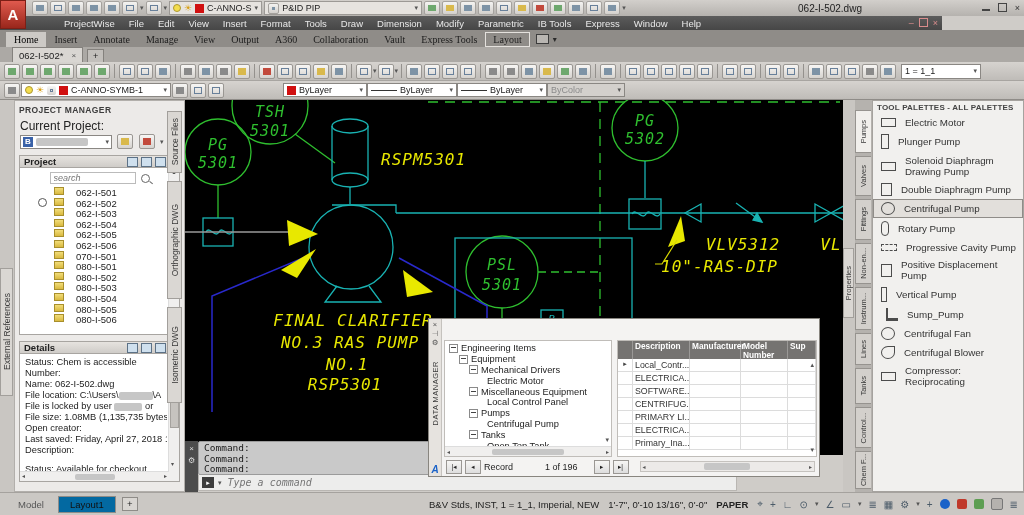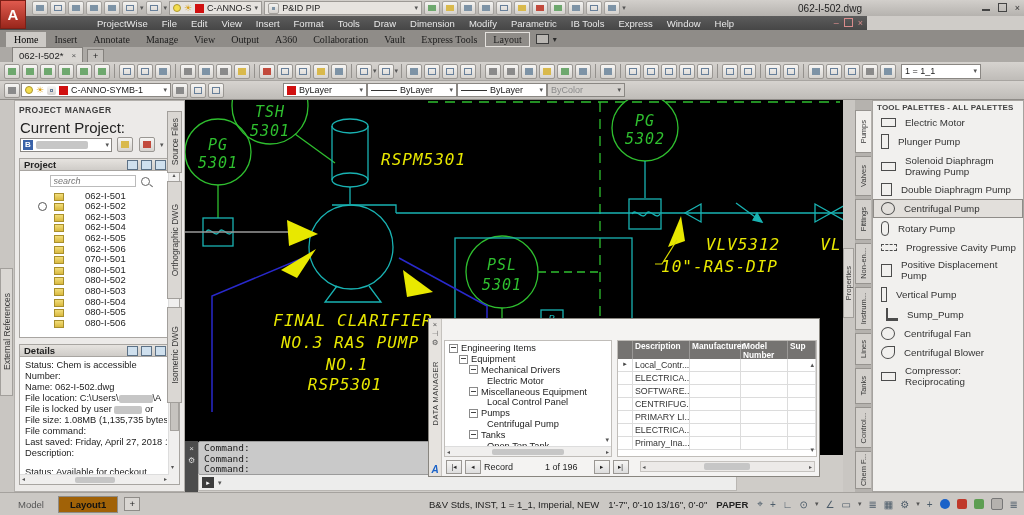--- a/index.html
+++ b/index.html
@@ -19,22 +19,22 @@
   .qbtn.y::after{background:#d9b94c}.qbtn.r::after{background:#c24a3c}.qbtn.g::after{background:#6ea86e}
   .qbtn.o::after{background:transparent;border:1px solid #68809a}
   .chip{display:flex;align-items:center;gap:3px;background:#e6e3df;border:1px solid #9c9995;height:12px;padding:0 3px;font-size:9px;color:#222;}
   .sw{width:9px;height:9px;background:#d01010;display:inline-block;}
   .dd{font-size:7px;color:#555;}
   #tb-title{position:absolute;left:760px;width:140px;text-align:center;font-size:10px;color:#222;}
   #tb-win{position:absolute;right:4px;display:flex;gap:8px;font-size:9px;color:#333;}
   .minbar{width:8px;height:2px;background:#444;margin-top:6px;}
   .maxbox{width:7px;height:7px;border:1px solid #444;}
 
-  #menubar{left:0;top:16px;width:867px;height:14px;background:linear-gradient(#5c5c5c,#464646);
-           display:flex;align-items:center;padding-left:90px;box-sizing:border-box;font-size:9.5px;color:#e8e8e8;}
+  #menubar{left:0;top:16px;width:942px;height:14px;background:linear-gradient(#5c5c5c,#464646);
+           display:flex;align-items:center;padding-left:57px;box-sizing:border-box;font-size:9.5px;color:#e8e8e8;}
   #menubar .mitem{padding:0 7px;}
   #menu-win{position:absolute;right:4px;display:flex;gap:5px;color:#d98c8c;font-size:9px;}
 
   #ribbonrow{left:0;top:30px;width:1024px;height:17px;background:#8f8c88;display:flex;align-items:flex-end;
              padding-left:6px;box-sizing:border-box;font-size:10px;color:#1d1d1d;}
   .rtab{padding:2px 8px 2px;font-family:Liberation Serif, serif;}
   .rtab.active{background:#ccc9c5;color:#000;}
   .rtab.boxed{box-shadow:inset 0 0 0 1px #e4e1dd;}
   #ribbon-opts{margin-left:6px;display:flex;gap:4px;align-items:center;color:#2a2a2a;font-size:8px;padding-bottom:3px;}
   .mini-rect{width:11px;height:8px;border:1px solid #3c3c3c;background:#b9b6b2;}
@@ -64,36 +64,36 @@
   .ltline{width:26px;height:1px;background:#333;flex:none;}
 
   
   #extstrip{left:0;top:100px;width:14px;height:392px;background:#c9c6c2;}
   .vtext{writing-mode:vertical-rl;transform:rotate(180deg);font-size:8.5px;color:#3a3a3a;}
   #ext-tab{position:absolute;left:0;top:168px;width:13px;height:128px;background:#dad7d3;border:1px solid #a29f9b;
            display:flex;align-items:center;justify-content:center;box-sizing:border-box;}
 
   #pm{left:14px;top:100px;width:171px;height:392px;background:#eceae8;border:1px solid #b2afab;box-sizing:border-box;}
   #pm-title{height:13px;display:flex;align-items:center;padding:2px 4px 0;font-size:8.5px;font-weight:bold;color:#3c3c3c;letter-spacing:.4px;}
-  #pm-cur-label{padding:3px 5px 1px;font-size:15px;}
+  #pm-cur-label{padding:3px 5px 1px;font-size:12px;}
   #pm-cur-row{display:flex;align-items:center;gap:4px;padding:0 5px;}
   #pm-cur-combo{width:92px;height:14px;background:#fff;border:1px solid #8a8783;display:flex;align-items:center;gap:3px;padding:0 2px;box-sizing:border-box;}
   .bchip{width:10px;height:10px;background:#3a62a8;color:#fff;font-size:8px;font-weight:bold;text-align:center;line-height:10px;flex:none;}
   .sect{margin:6px 4px 0;background:linear-gradient(#e6e3df,#cfccc8);border:1px solid #a8a5a1;height:13px;display:flex;align-items:center;
         font-size:9.5px;font-weight:bold;padding:0 4px;gap:3px;box-sizing:border-box;}
   .sect .ico{width:9px;height:8px;border:1px solid #5c7186;background:#cfe0ee;flex:none;}
   .sect .caret{margin-left:2px;font-size:7px;color:#444;}
   .sect .spacer{flex:1;}
   .pm-box{margin:0 4px;background:#fff;border:1px solid #a8a5a1;border-top:none;position:relative;overflow:hidden;}
   #proj-box{height:166px;}
   #search-row{display:flex;align-items:center;justify-content:center;gap:5px;padding:4px 0 3px;}
   #pm-search{width:86px;height:12px;border:1px solid #bbb;font-size:9px;font-style:italic;color:#777;padding:0 3px;box-sizing:border-box;}
   .mag{width:7px;height:7px;border:1.4px solid #666;border-radius:50%;position:relative;flex:none;}
   .mag::after{content:"";position:absolute;width:4px;height:1.4px;background:#666;right:-4px;bottom:-2px;transform:rotate(40deg);}
-  .pm-row{display:flex;align-items:flex-end;gap:21px;height:10.6px;padding-left:34px;font-size:9.5px;white-space:nowrap;position:relative;}
+  .pm-row{display:flex;align-items:flex-start;gap:12px;height:10.6px;padding-left:34px;font-size:9.5px;white-space:nowrap;position:relative;}
   .dwg-ico{width:10px;height:8px;background:linear-gradient(#f2dd7a,#d9b940);border:1px solid #a88f2c;flex:none;box-sizing:border-box;}
   .cur-mark{position:absolute;left:18px;width:7px;height:7px;border:1px solid #555;border-radius:50%;background:#fff;}
   .vscroll{position:absolute;right:0;top:0;bottom:0;width:10px;background:#f0efee;border-left:1px solid #ddd;font-size:6px;color:#555;text-align:center;}
   .vthumb{position:absolute;left:1px;width:7px;background:#c6c3bf;border:1px solid #a5a29e;}
   #det-box{height:128px;font-size:9.3px;line-height:11px;padding:3px 12px 3px 5px;box-sizing:border-box;}
   #det-box div{white-space:nowrap;overflow:hidden;}
   .hscroll{position:absolute;left:0;right:10px;bottom:0;height:10px;background:#f0efee;border-top:1px solid #ddd;display:flex;align-items:center;justify-content:space-between;font-size:6px;color:#555;padding:0 2px;box-sizing:border-box;}
   #pm-side-tabs{position:absolute;right:1px;top:10px;width:16px;display:flex;flex-direction:column;gap:8px;}
   .pmtab{background:#dad7d3;border:1px solid #a29f9b;display:flex;align-items:center;justify-content:center;box-sizing:border-box;width:15px;}
 
@@ -156,21 +156,21 @@
   #cmd-hist{height:34px;background:#c9c9c9;border:1px solid #9b9b9b;border-radius:2px;font-family:"DejaVu Sans Mono",monospace;
             font-size:9.5px;color:#1c1c1c;padding:1px 5px;line-height:10.5px;box-sizing:border-box;}
   #cmd-input-row{height:16px;background:#ededec;border:1px solid #b9b6b2;border-top:none;display:flex;align-items:center;gap:4px;padding:0 3px;box-sizing:border-box;}
   .prompt-chip{width:12px;height:11px;background:#3c3c3c;color:#fff;font-size:7px;text-align:center;line-height:11px;flex:none;}
   #cmd-input{flex:1;border:none;background:transparent;font-size:10px;font-style:italic;color:#666;font-family:"DejaVu Sans Mono",monospace;}
 
   
   #statusbar{left:0;top:492px;width:1024px;height:23px;background:#cbc8c4;border-top:1px solid #a5a29e;
              display:flex;align-items:center;padding:0 6px;box-sizing:border-box;font-size:9.5px;gap:2px;}
   .ltab{padding:3px 12px;color:#555;}
-  .ltab.active{background:#a16207;box-shadow:inset 0 0 0 1px #8f8c88;font-weight:bold;color:#111;}
+  .ltab.active{background:#0369a1;box-shadow:inset 0 0 0 1px #8f8c88;font-weight:normal;color:#111;}
   .ltab-plus{width:16px;height:14px;box-shadow:inset 0 0 0 1px #8f8c88;background:#d9d6d2;text-align:center;line-height:14px;margin-left:4px;}
   #sb-right{margin-left:auto;display:flex;align-items:center;gap:9px;color:#222;}
   #sb-icons{display:flex;align-items:center;gap:7px;color:#4a5a68;font-size:10px;}
   .sb-chip{width:10px;height:10px;border-radius:50%;background:#1a62c8;}
   .sb-chip.red{background:#c0392b;border-radius:2px;}
   .sb-chip.grn{background:#5d9e52;border-radius:2px;}
   .sb-chip.img{background:#b5b2ae;border-radius:2px;border:1px solid #777;}
 </style>
 </head>
 <body>
@@ -468,21 +468,21 @@
     <span class="ico"></span>
     <span class="caret">▴</span>
   </div>
   <div class="pm-box" id="det-box">
     <div>Status: Chem is accessible</div>
     <div>Number:</div>
     <div>Name: 062-I-502.dwg</div>
     <div><span>File location: C:\Users\</span><span class="redact" style="width:34px"></span><span>\A</span></div>
     <div><span>File is locked by user</span> <span class="redact" style="width:28px"></span> <span>or</span></div>
     <div>File size: 1.08MB (1,135,735 bytes)</div>
-    <div>File command:</div>
+    <div>Open creator:</div>
     <div>Last saved: Friday, April 27, 2018 1</div>
     <div>Description:</div>
     <div style="height:8px"></div>
     <div>Status: Available for checkout.</div>
     <div><span>Last Checked in:</span> <span class="redact" style="width:56px"></span> <span>c</span></div>
     <div class="vscroll">
       <span>▴</span>
       <span class="vthumb" style="top:12px;height:60px"></span>
       <span style="position:absolute;bottom:11px;left:2px">▾</span>
     </div>
@@ -820,20 +820,21 @@
   </div>
   <div id="cmd-right">
     <div id="cmd-hist">
       <div>Command:</div>
       <div>Command:</div>
       <div>Command:</div>
     </div>
     <div id="cmd-input-row">
       <span class="prompt-chip">▸</span>
       <span class="dd">▾</span>
+      <input id="cmd-input" placeholder="Type a command" style="">
     </div>
   </div>
 </div>
 
 <div id="statusbar" class="abs">
   <span class="ltab">Model</span>
   <span class="ltab active">Layout1</span>
   <span class="ltab-plus">+</span>
   <div id="sb-right">
     <span>B&amp;V Stds, INST, 1 = 1_1, Imperial, NEW</span>

